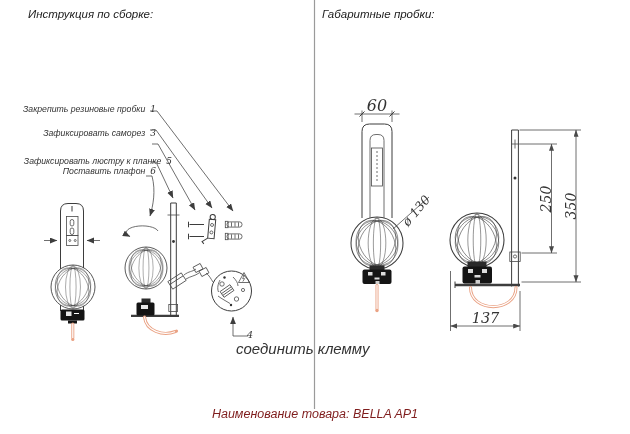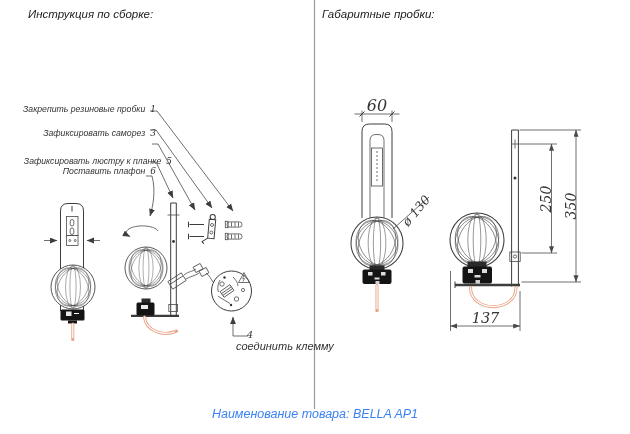--- a/index.html
+++ b/index.html
@@ -5,23 +5,23 @@
   html,body{margin:0;padding:0;background:#ffffff;}
   #page{position:relative;width:600px;height:434px;background:#ffffff;overflow:hidden;
         font-family:"Liberation Sans",sans-serif;color:#2b2b2b;font-style:italic;}
   #art{position:absolute;left:0;top:0;}
   .abs{position:absolute;}
   .panel-title{font-size:11.5px;color:#222;}
   .step-row{position:absolute;left:0;width:156px;display:flex;justify-content:flex-end;
             align-items:flex-end;gap:5px;font-size:8.7px;color:#333;white-space:nowrap;}
   .step-num{font-family:"DejaVu Serif",serif;font-size:9px;color:#333;}
   .dim{font-family:"DejaVu Serif",serif;color:#333;text-align:center;}
-  .note{font-size:11px;color:#333;white-space:nowrap;}
+  .note{font-size:15px;color:#333;white-space:nowrap;}
   .footer{position:absolute;left:0;top:407px;width:630px;text-align:center;
-          font-size:12.5px;color:#3b82f6;}
+          font-size:12.5px;color:#7f1d1d;}
   
   .ln{stroke:var(--line,#3d3d3d);fill:none;stroke-width:1;}
   .thin{stroke:var(--dim,#4a4a4a);fill:none;stroke-width:0.8;}
   .thick{stroke:var(--line,#3d3d3d);fill:none;stroke-width:2.3;}
   .basef{fill:var(--base,#111);stroke:none;}
   .wireo{stroke:var(--wire,#eaa284);fill:none;stroke-width:3;stroke-linecap:round;}
   .wirei{stroke:#ffffff;fill:none;stroke-width:1.2;stroke-linecap:round;}
 </style>
 </head>
 <body>

